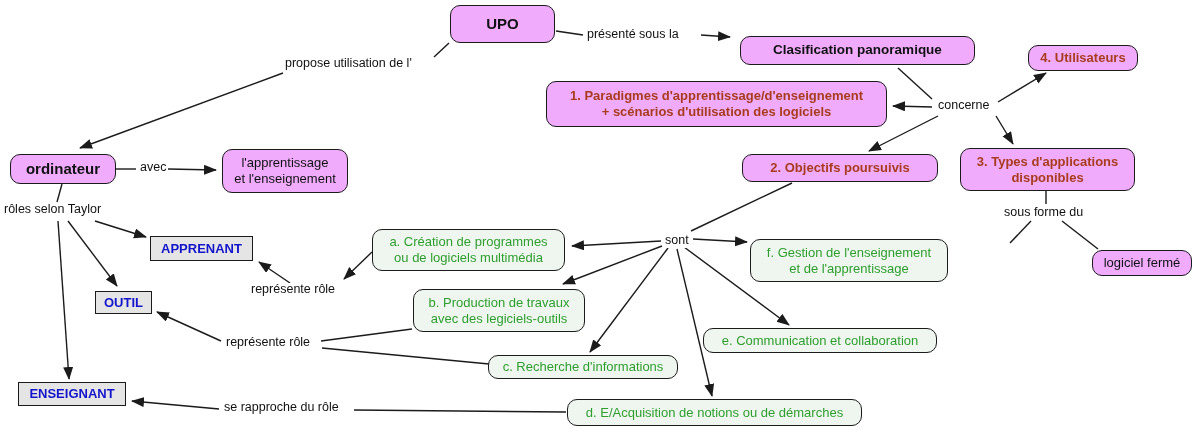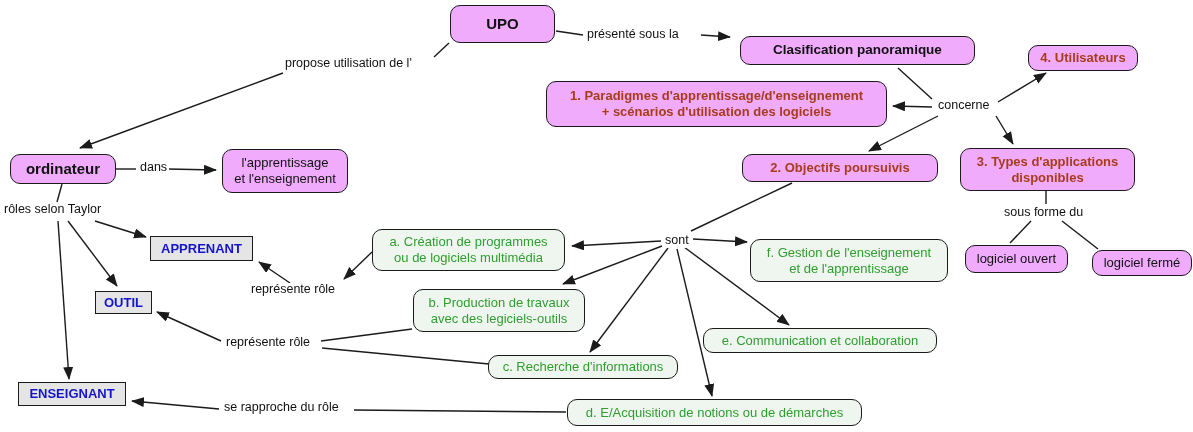--- a/index.html
+++ b/index.html
@@ -128,28 +128,27 @@
 
   <div class="node green" style="left:488px;top:355px;width:190px;height:24px;">c. Recherche d'informations</div>
 
   <div class="node green" style="left:567px;top:399px;width:295px;height:27px;">d. E/Acquisition de notions ou de démarches</div>
 
   <div class="node green" style="left:703px;top:328px;width:234px;height:25px;">e. Communication et collaboration</div>
 
   <div class="node green" style="left:750px;top:239px;width:198px;height:43px;">f. Gestion de l'enseignement
 et de l'apprentissage</div>
 
-  <div class="node" style="left:965px;top:245px;width:103px;height:28px;">logiciel ouvert</div>
 
   <div class="node" style="left:1092px;top:250px;width:100px;height:26px;">logiciel fermé</div>
 
   <div class="lbl" style="left:585px;top:28px;">présenté sous la</div>
   <div class="lbl" style="left:283px;top:57px;">propose utilisation de l'</div>
   <div class="lbl" style="left:936px;top:99px;">concerne</div>
-  <div class="lbl" style="left:138px;top:161px;">dans</div>
+  <div class="lbl" style="left:138px;top:161px;">avec</div>
   <div class="lbl" style="left:2px;top:203px;">rôles selon Taylor</div>
   <div class="lbl" style="left:663px;top:234px;">sont</div>
   <div class="lbl" style="left:1002px;top:206px;">sous forme du</div>
   <div class="lbl" style="left:249px;top:283px;">représente rôle</div>
   <div class="lbl" style="left:224px;top:336px;">représente rôle</div>
   <div class="lbl" style="left:222px;top:401px;">se rapproche du rôle</div>
 
 </div>
 
 </body></html>

